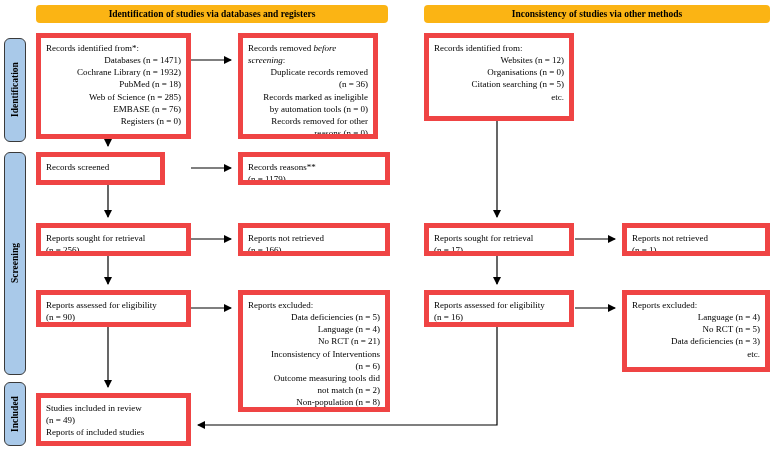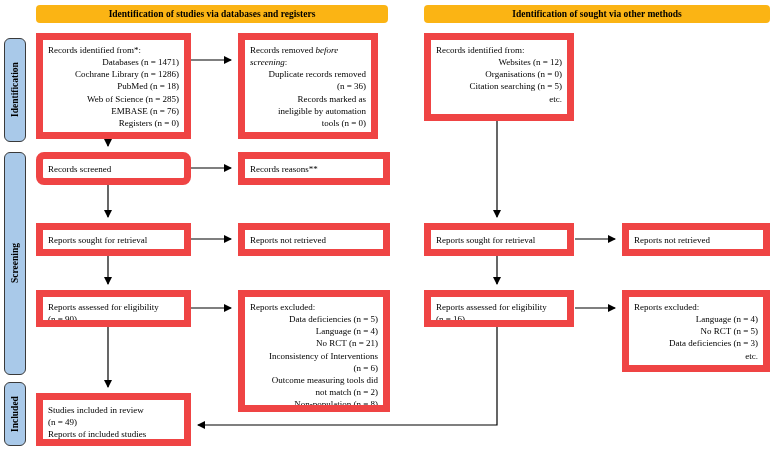--- a/index.html
+++ b/index.html
@@ -29,54 +29,54 @@
     border-radius:6px;
     display:flex;align-items:center;justify-content:center;
     font-weight:bold;font-size:9.5px;
     writing-mode:vertical-rl;
     transform:rotate(180deg);
     box-sizing:border-box;
   }
   .box{
     position:absolute;
     background:#fff;
-    border:7px solid #ef4444;
+    border:5px solid #ef4444;
     box-sizing:border-box;
     font-size:9px;line-height:1.35;
     padding:4px 5px;
     overflow:hidden;
   }
   .indent{padding-left:14px;text-align:right;}
   .em{font-style:italic;}
   svg.arrows{position:absolute;left:0;top:0;pointer-events:none;}
   svg.arrows line,svg.arrows polyline{stroke:#000;stroke-width:1.2;fill:none;}
 </style>
 </head>
 <body>
 
 <div id="canvas">
 
   <div class="hdr" style="left:36px;top:5px;width:352px;">Identification of studies via databases and registers</div>
-  <div class="hdr" style="left:424px;top:5px;width:346px;">Identification of sought via other methods</div>
+  <div class="hdr" style="left:424px;top:5px;width:346px;">Inconsistency of studies via other methods</div>
 
   <div class="stage" style="left:4px;top:38px;height:104px;">Identification</div>
   <div class="stage" style="left:4px;top:152px;height:223px;">Screening</div>
   <div class="stage" style="left:4px;top:382px;height:64px;">Included</div>
 
   <div class="box" style="left:36px;top:33px;width:155px;height:106px;">
     <div>Records identified from*:</div>
     <div class="indent">Databases (n = 1471)</div>
-    <div class="indent">Cochrane Library (n = 1286)</div>
+    <div class="indent">Cochrane Library (n = 1932)</div>
     <div class="indent">PubMed (n = 18)</div>
     <div class="indent">Web of Science (n = 285)</div>
     <div class="indent">EMBASE (n = 76)</div>
     <div class="indent">Registers (n = 0)</div>
   </div>
 
-  <div class="box" style="left:36px;top:152px;width:155px;height:33px;border-radius:8px;">
+  <div class="box" style="left:36px;top:152px;width:129px;height:33px;">
     <div>Records screened</div>
   </div>
 
   <div class="box" style="left:36px;top:223px;width:155px;height:33px;">
     <div>Reports sought for retrieval</div>
     <div>(n = 256)</div>
   </div>
 
   <div class="box" style="left:36px;top:290px;width:155px;height:37px;">
     <div>Reports assessed for eligibility</div>

